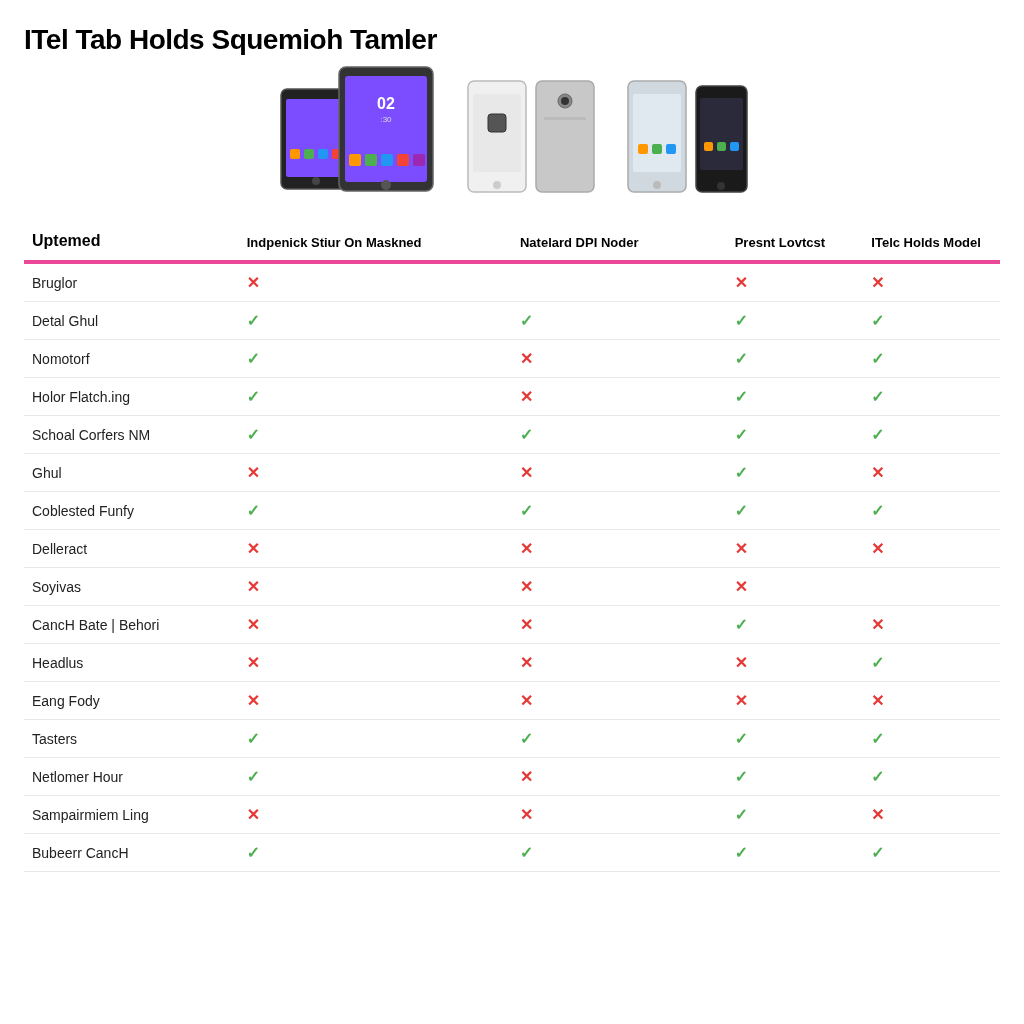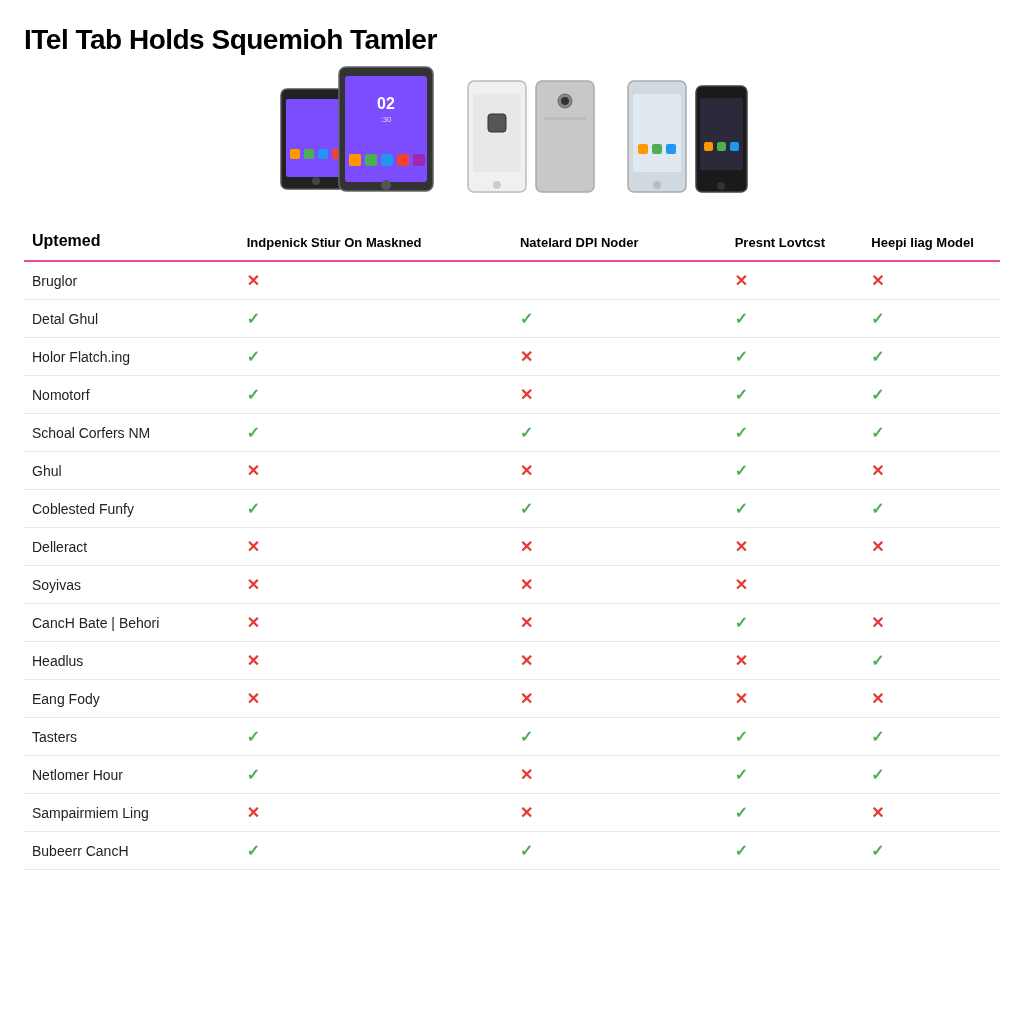--- a/index.html
+++ b/index.html
@@ -28,21 +28,21 @@
     }
     table {
       width: 100%;
       border-collapse: collapse;
       font-size: 14px;
     }
     thead tr th {
       font-weight: 700;
       text-align: left;
       padding: 10px 8px;
-      border-bottom: 2px solid #ec4899;
+      border-bottom: 4px solid #ec4899;
       vertical-align: bottom;
       font-size: 13px;
     }
     thead tr th:first-child {
       font-size: 16px;
       font-weight: 900;
     }
     tbody tr {
       border-bottom: 1px solid #e8e8e8;
     }
@@ -155,47 +155,47 @@
     <col class="col2">
     <col class="col3">
     <col class="col4">
   </colgroup>
   <thead>
     <tr>
       <th>Uptemed</th>
       <th>Indpenick Stiur On Maskned</th>
       <th>Natelard DPI Noder</th>
       <th>Presnt Lovtcst</th>
-      <th>Heepi Iiag Model</th>
+      <th>ITelc Holds Model</th>
     </tr>
   </thead>
   <tbody id="table-body">
   <tr>
         <td>Bruglor</td>
         <td><span class="cross">✕</span></td>
         <td></td>
         <td><span class="cross">✕</span></td>
         <td><span class="cross">✕</span></td>
       </tr>
       <tr>
         <td>Detal Ghul</td>
         <td><span class="check">✓</span></td>
         <td><span class="check">✓</span></td>
         <td><span class="check">✓</span></td>
         <td><span class="check">✓</span></td>
       </tr>
       <tr>
+        <td>Nomotorf</td>
+        <td><span class="check">✓</span></td>
+        <td><span class="cross">✕</span></td>
+        <td><span class="check">✓</span></td>
+        <td><span class="check">✓</span></td>
+      </tr>
+      <tr>
         <td>Holor Flatch.ing</td>
-        <td><span class="check">✓</span></td>
-        <td><span class="cross">✕</span></td>
-        <td><span class="check">✓</span></td>
-        <td><span class="check">✓</span></td>
-      </tr>
-      <tr>
-        <td>Nomotorf</td>
         <td><span class="check">✓</span></td>
         <td><span class="cross">✕</span></td>
         <td><span class="check">✓</span></td>
         <td><span class="check">✓</span></td>
       </tr>
       <tr>
         <td>Schoal Corfers NM</td>
         <td><span class="check">✓</span></td>
         <td><span class="check">✓</span></td>
         <td><span class="check">✓</span></td>

